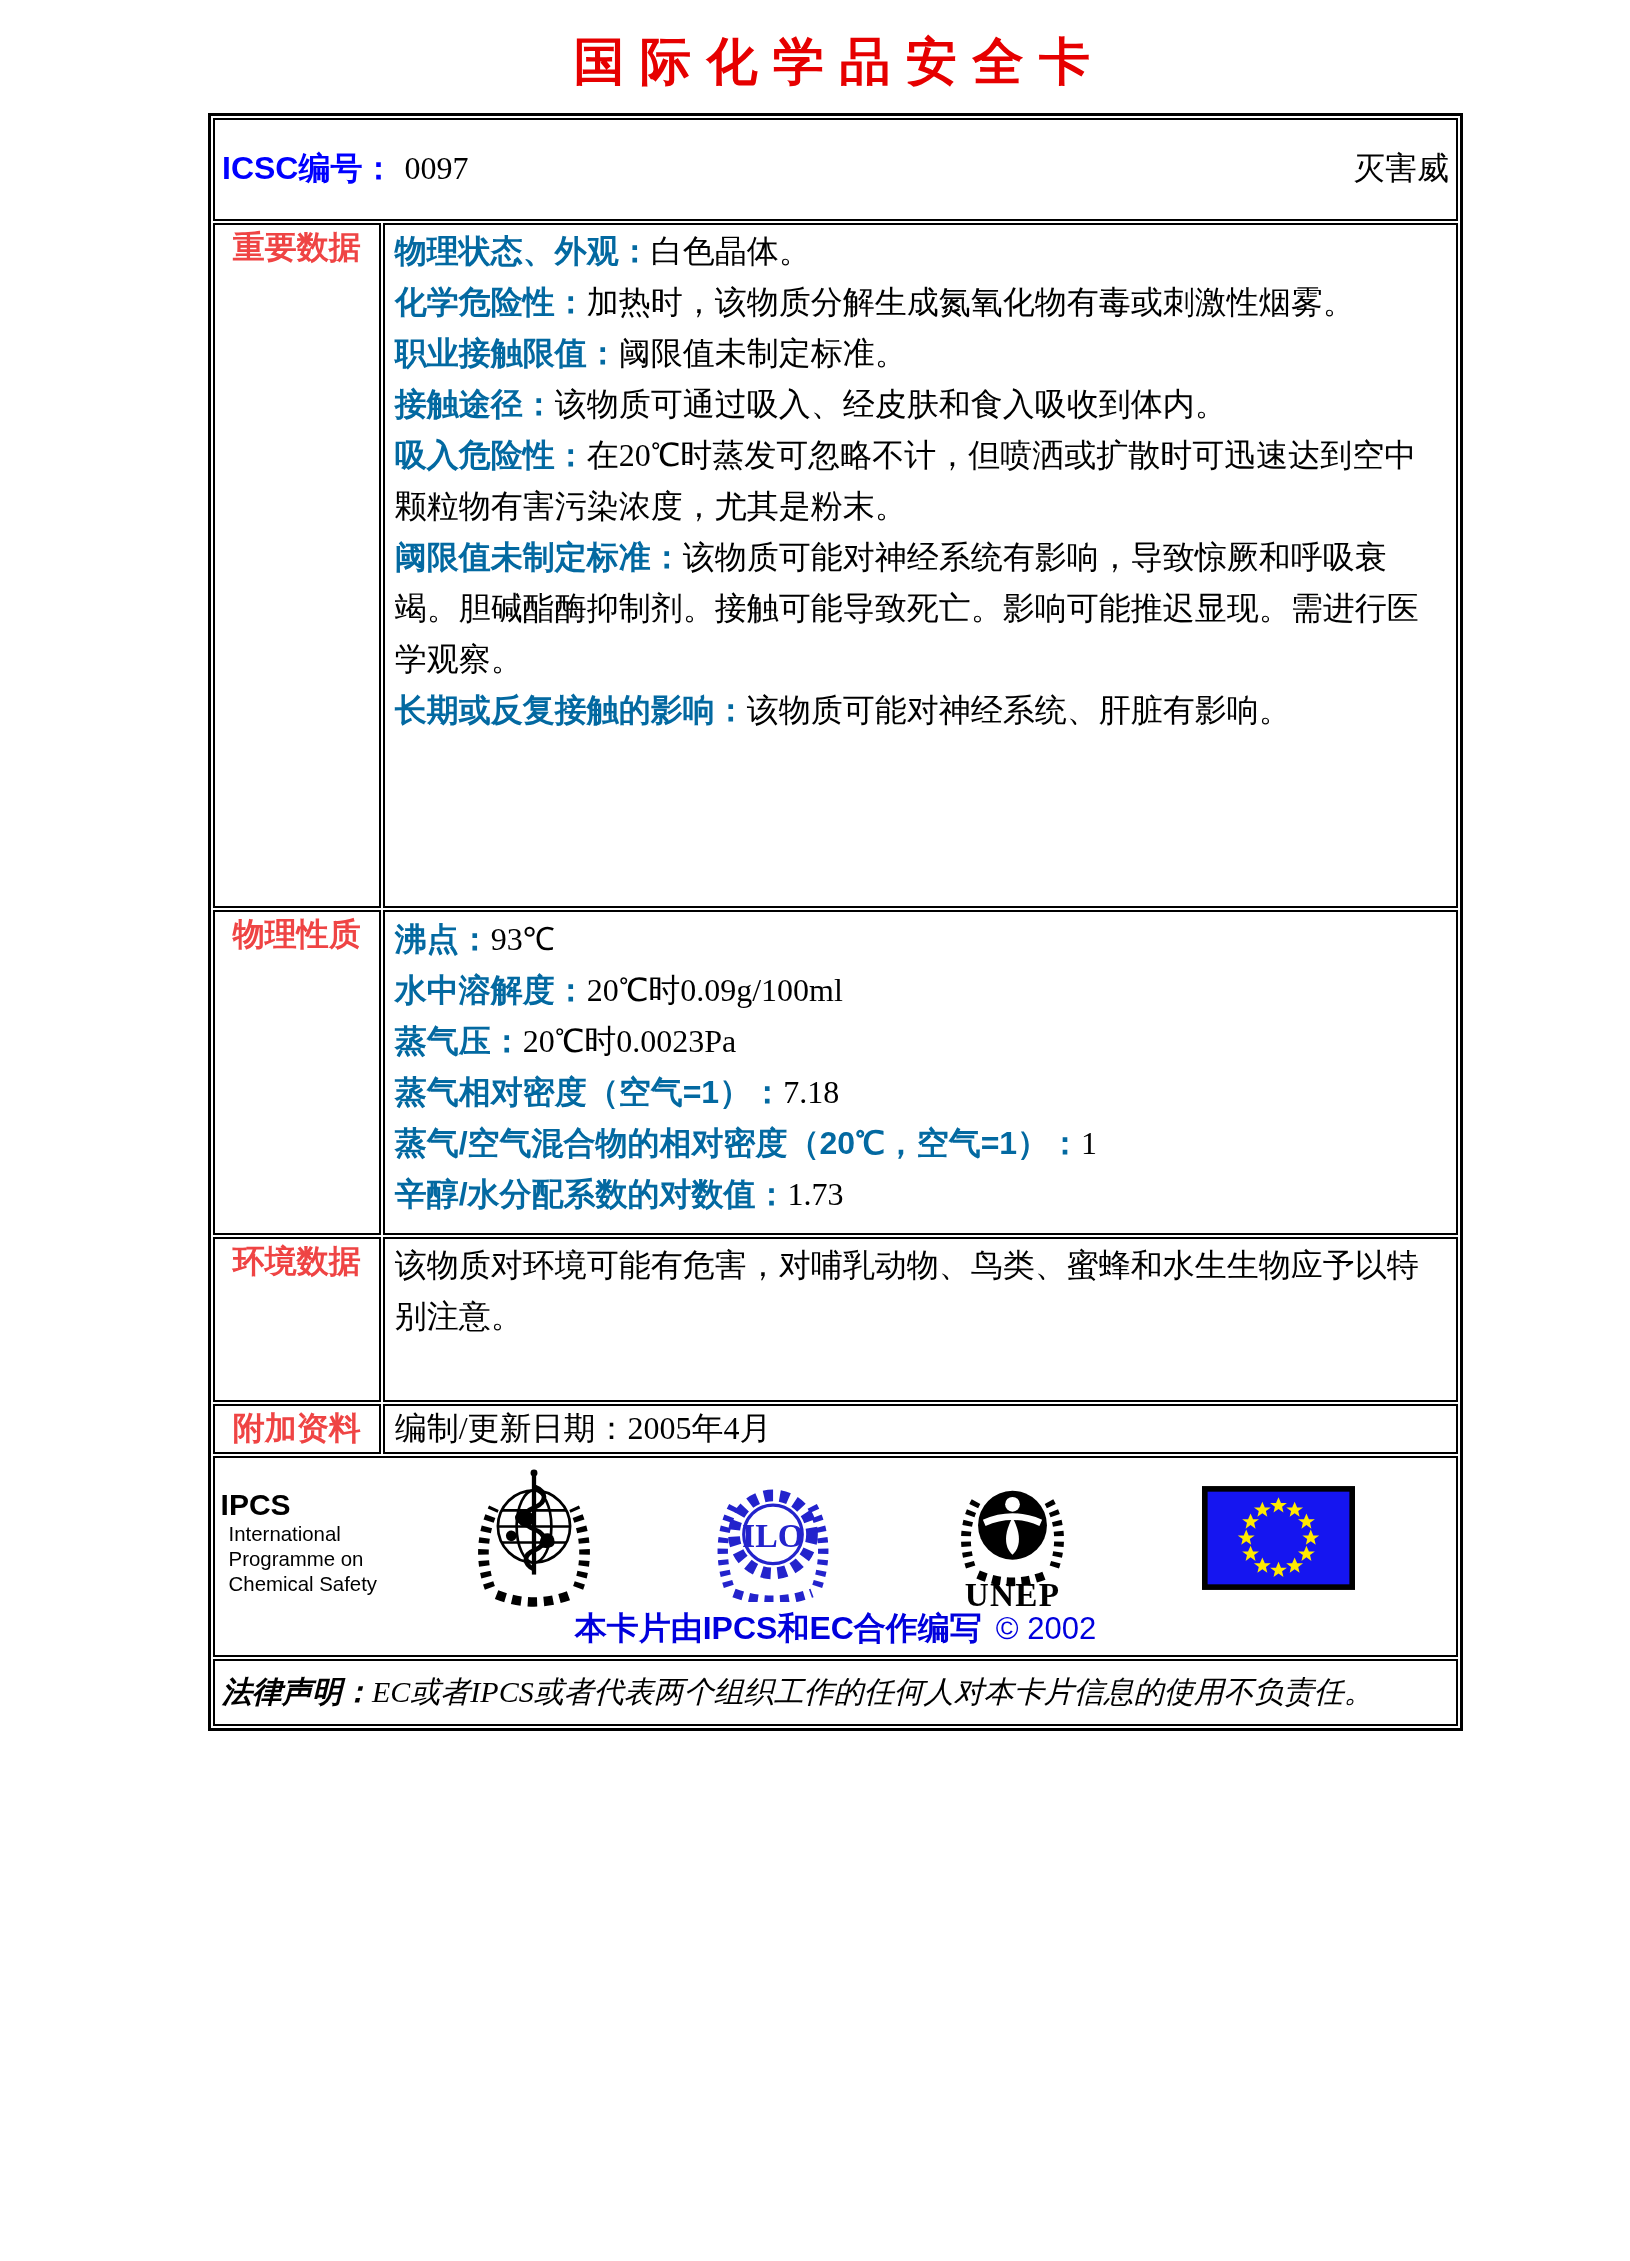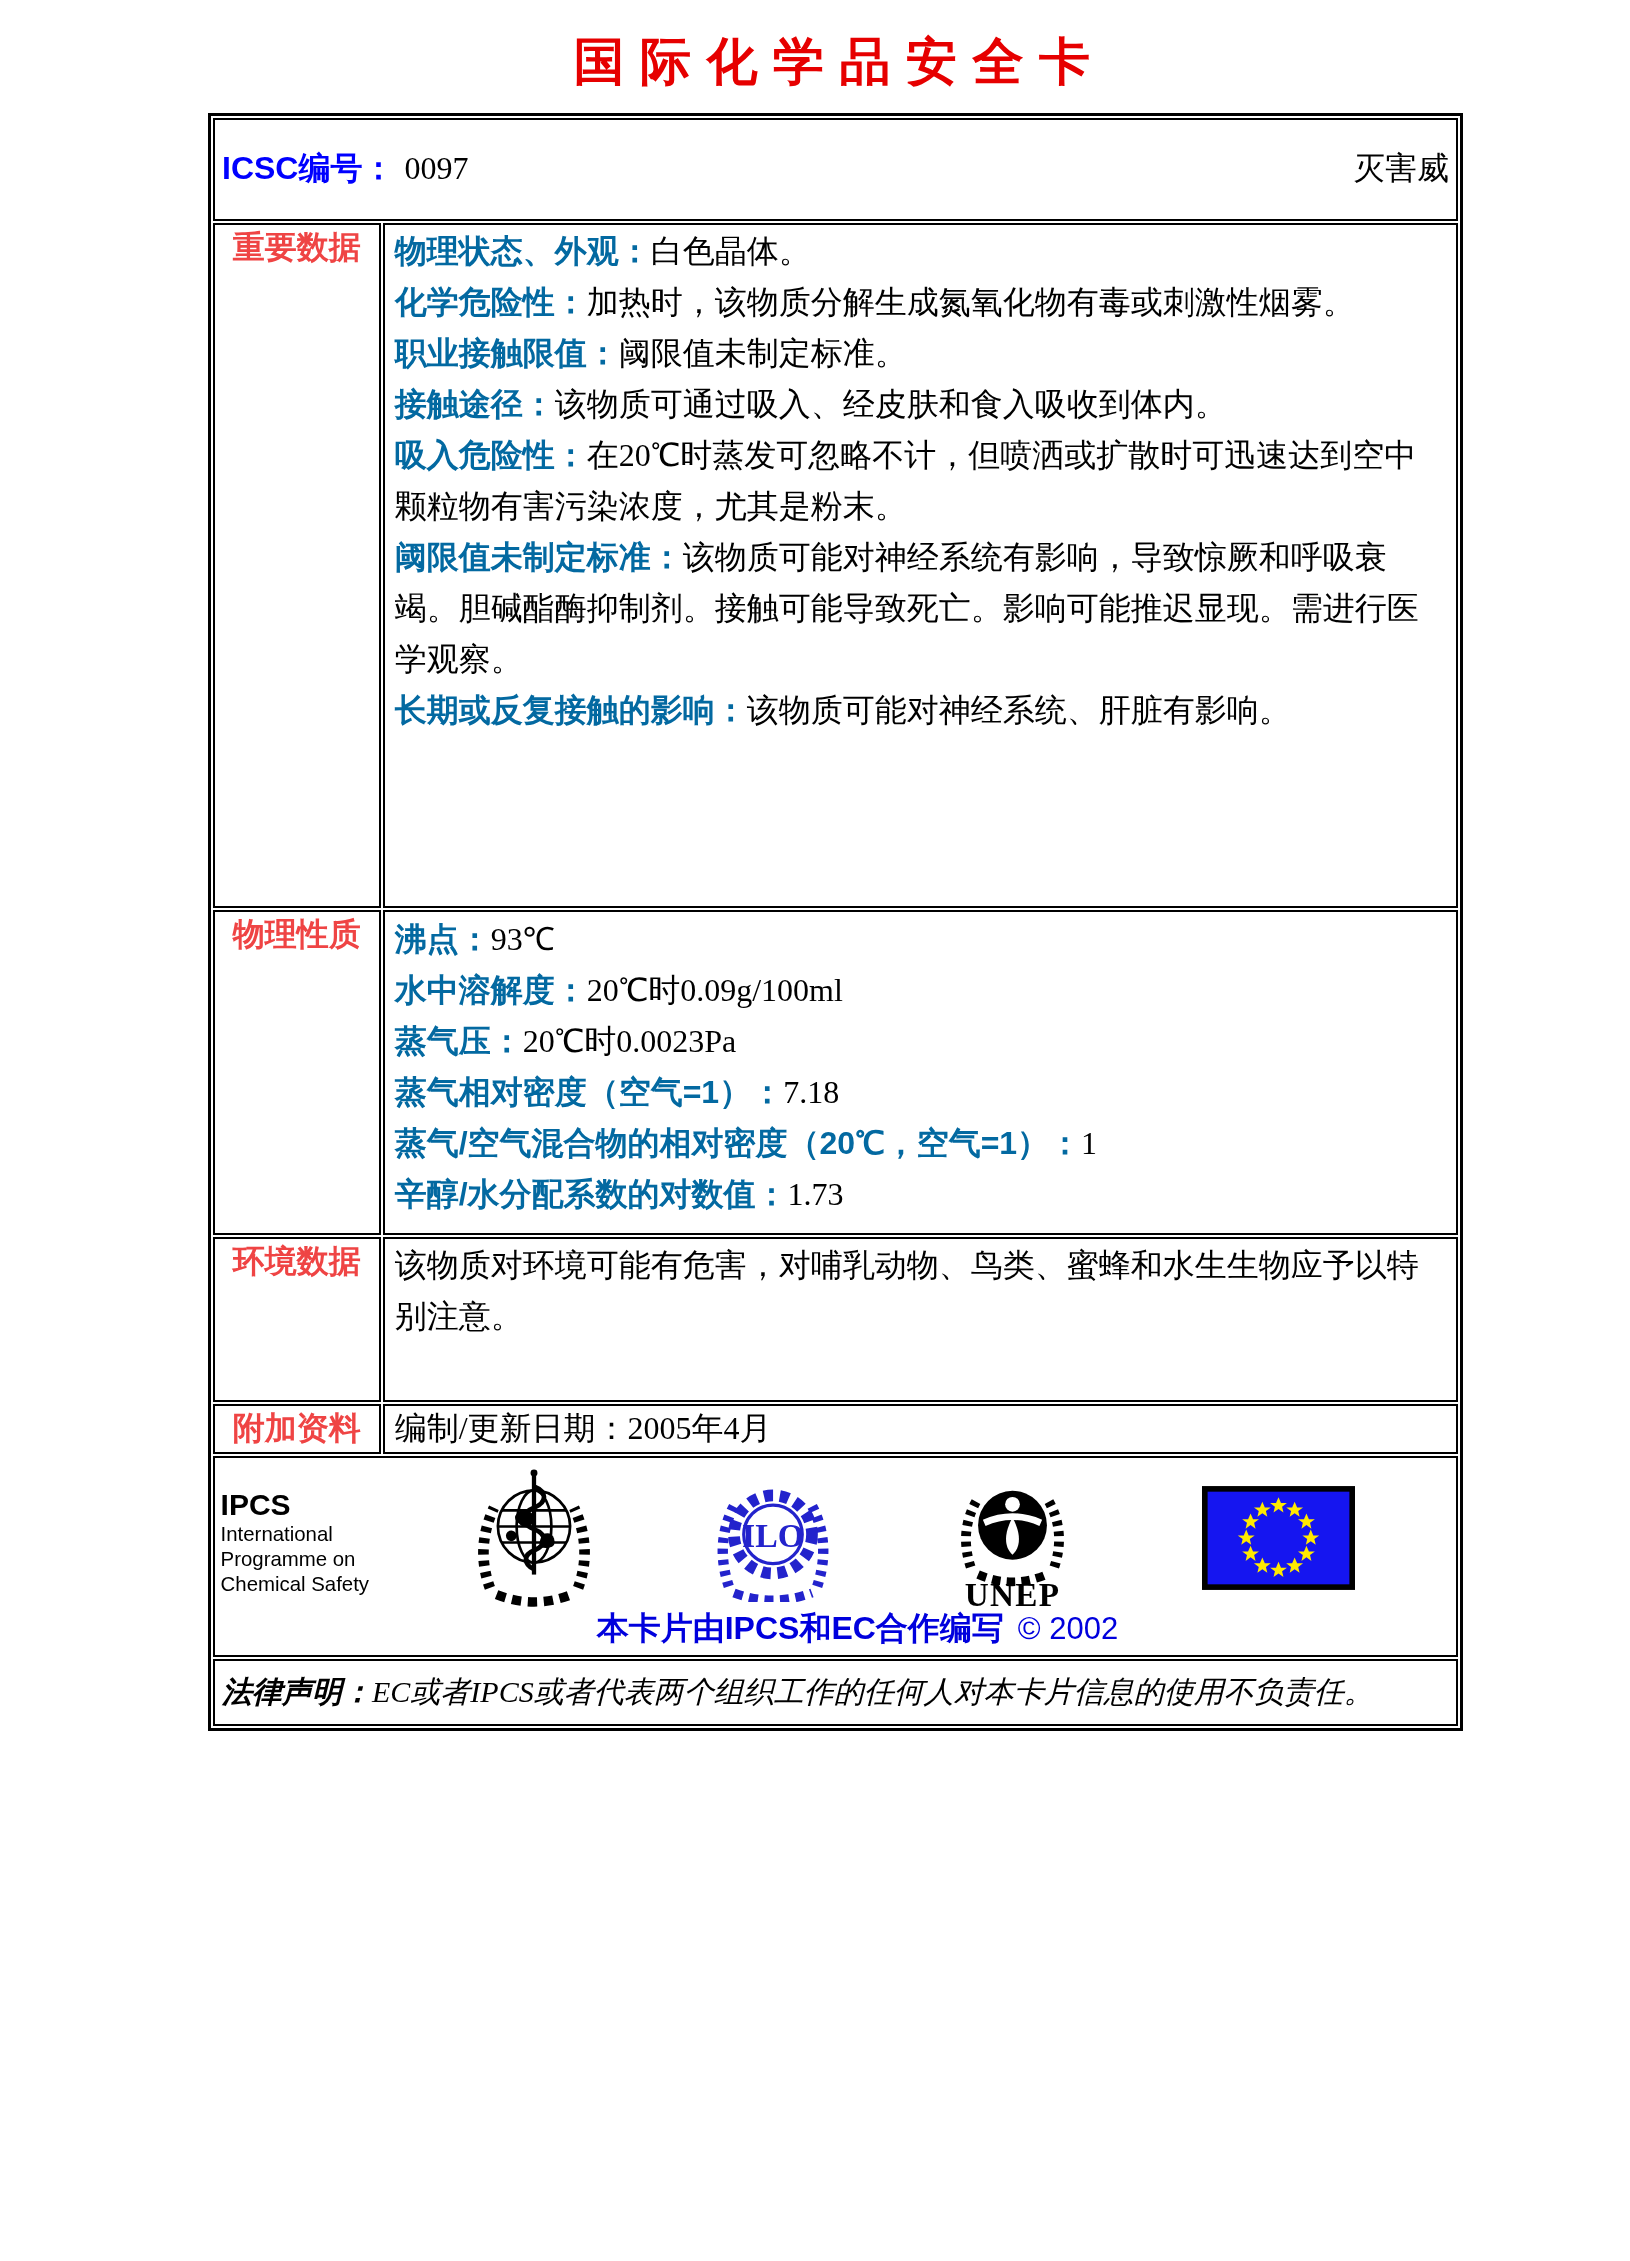--- a/index.html
+++ b/index.html
@@ -19,24 +19,24 @@
   .hdr-left .blue{color:#0000ff;font-family:"Liberation Sans",sans-serif;font-weight:bold;}
   .hdr-num{margin-left:10px;}
   .item{margin:0;}
   .item-label{color:#0369a1;font-family:"Liberation Sans",sans-serif;font-weight:bold;}
   tr.r-important td.cnt{height:679px;}
   tr.r-physical td.cnt{height:318px;}
   tr.r-environ  td.cnt{height:158px;}
   tr.r-notes    td.cnt{height:248px;}
   tr.r-add      td.cnt{height:42px;vertical-align:middle;line-height:39px;}
   .logos-cell{height:197px;position:relative;padding:0;}
-  .logos-wrap{position:relative;width:100%;height:197px;padding-left:44px;}
+  .logos-wrap{position:relative;width:100%;height:197px;}
   .ipcs-block{position:absolute;left:5.6px;top:30px;font-family:"Liberation Sans",sans-serif;}
   .ipcs-acronym{font-size:30px;font-weight:bold;line-height:34px;}
-  .ipcs-line{font-size:20.4px;line-height:25px;}
+  .ipcs-line{font-size:20.4px;line-height:25px;margin-left:8px;}
   .logo{position:absolute;}
   .logo-who{left:252px;top:7px;}
   .logo-ilo{left:493px;top:14px;}
   .logo-unep{left:736px;top:12.7px;}
   .logo-eu{left:987px;top:28px;}
   .caption{position:absolute;left:0;right:0;bottom:4.2px;text-align:center;
         font-family:"Liberation Sans",sans-serif;color:#0000dd;}
   .caption .cap-main{font-size:32px;font-weight:bold;}
   .caption .cap-copy{font-size:31px;margin-left:14px;font-weight:normal;}
   .legal-cell{height:63px;vertical-align:middle !important;padding:0 7px;font-size:30px;font-style:italic;}

